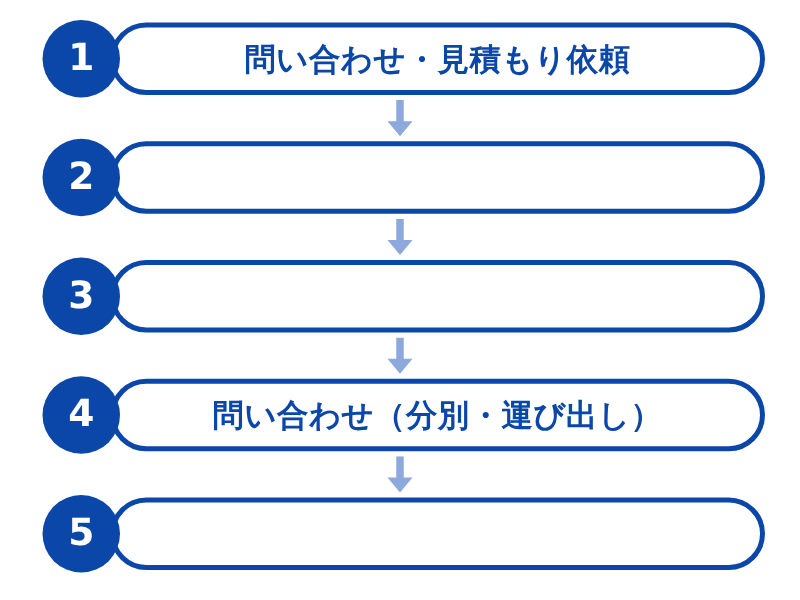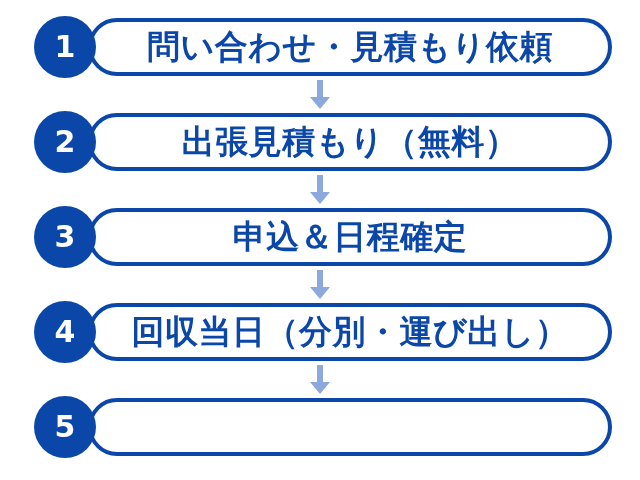--- a/index.html
+++ b/index.html
@@ -46,21 +46,21 @@
   .step-label {
     position: absolute;
     left: 88px;
     top: 2px;
     width: 524px;
     height: 58px;
     display: flex;
     align-items: center;
     justify-content: center;
     color: #0B47A8;
-    font-size: 33px;
+    font-size: 25px;
     font-weight: 700;
     letter-spacing: 0.5px;
     white-space: nowrap;
     pointer-events: none;
   }
 
   
   .step-badge {
     position: absolute;
     left: 34px;
@@ -102,45 +102,43 @@
   </div>
 
   <div class="connector" style="top:80px;">
     <svg width="24" height="30" viewBox="0 0 24 30">
       <path d="M9 0 H15 V17 H22 L12 29 L2 17 H9 Z" fill="#8CA8DC"></path>
     </svg>
   </div>
 
   <div class="step-row" style="top:111px;">
     <div class="step-pill"></div>
-    <div class="step-label">出張見積もり（無料）</div>
     <div class="step-badge">2</div>
   </div>
 
   <div class="connector" style="top:175px;">
     <svg width="24" height="30" viewBox="0 0 24 30">
       <path d="M9 0 H15 V17 H22 L12 29 L2 17 H9 Z" fill="#8CA8DC"></path>
     </svg>
   </div>
 
   <div class="step-row" style="top:206px;">
     <div class="step-pill"></div>
-    <div class="step-label">申込＆日程確定</div>
     <div class="step-badge">3</div>
   </div>
 
   <div class="connector" style="top:270px;">
     <svg width="24" height="30" viewBox="0 0 24 30">
       <path d="M9 0 H15 V17 H22 L12 29 L2 17 H9 Z" fill="#8CA8DC"></path>
     </svg>
   </div>
 
   <div class="step-row" style="top:301px;">
     <div class="step-pill"></div>
-    <div class="step-label">回収当日（分別・運び出し）</div>
+    <div class="step-label">問い合わせ（分別・運び出し）</div>
     <div class="step-badge">4</div>
   </div>
 
   <div class="connector" style="top:365px;">
     <svg width="24" height="30" viewBox="0 0 24 30">
       <path d="M9 0 H15 V17 H22 L12 29 L2 17 H9 Z" fill="#8CA8DC"></path>
     </svg>
   </div>
 
   <div class="step-row" style="top:396px;">

